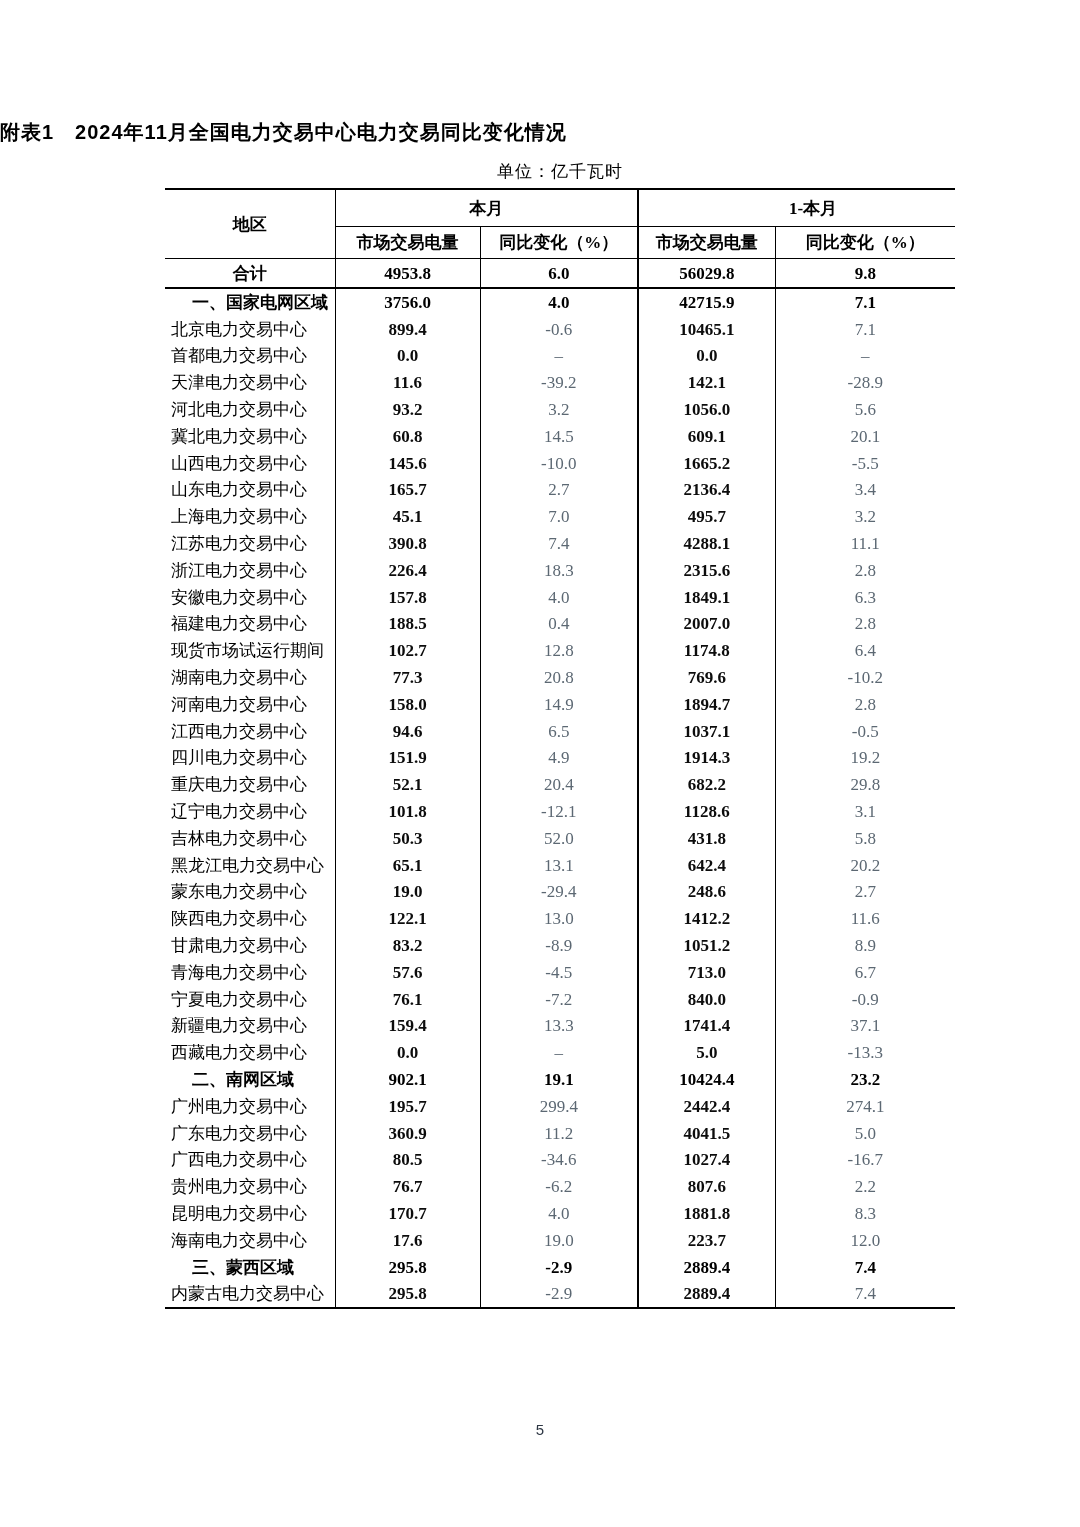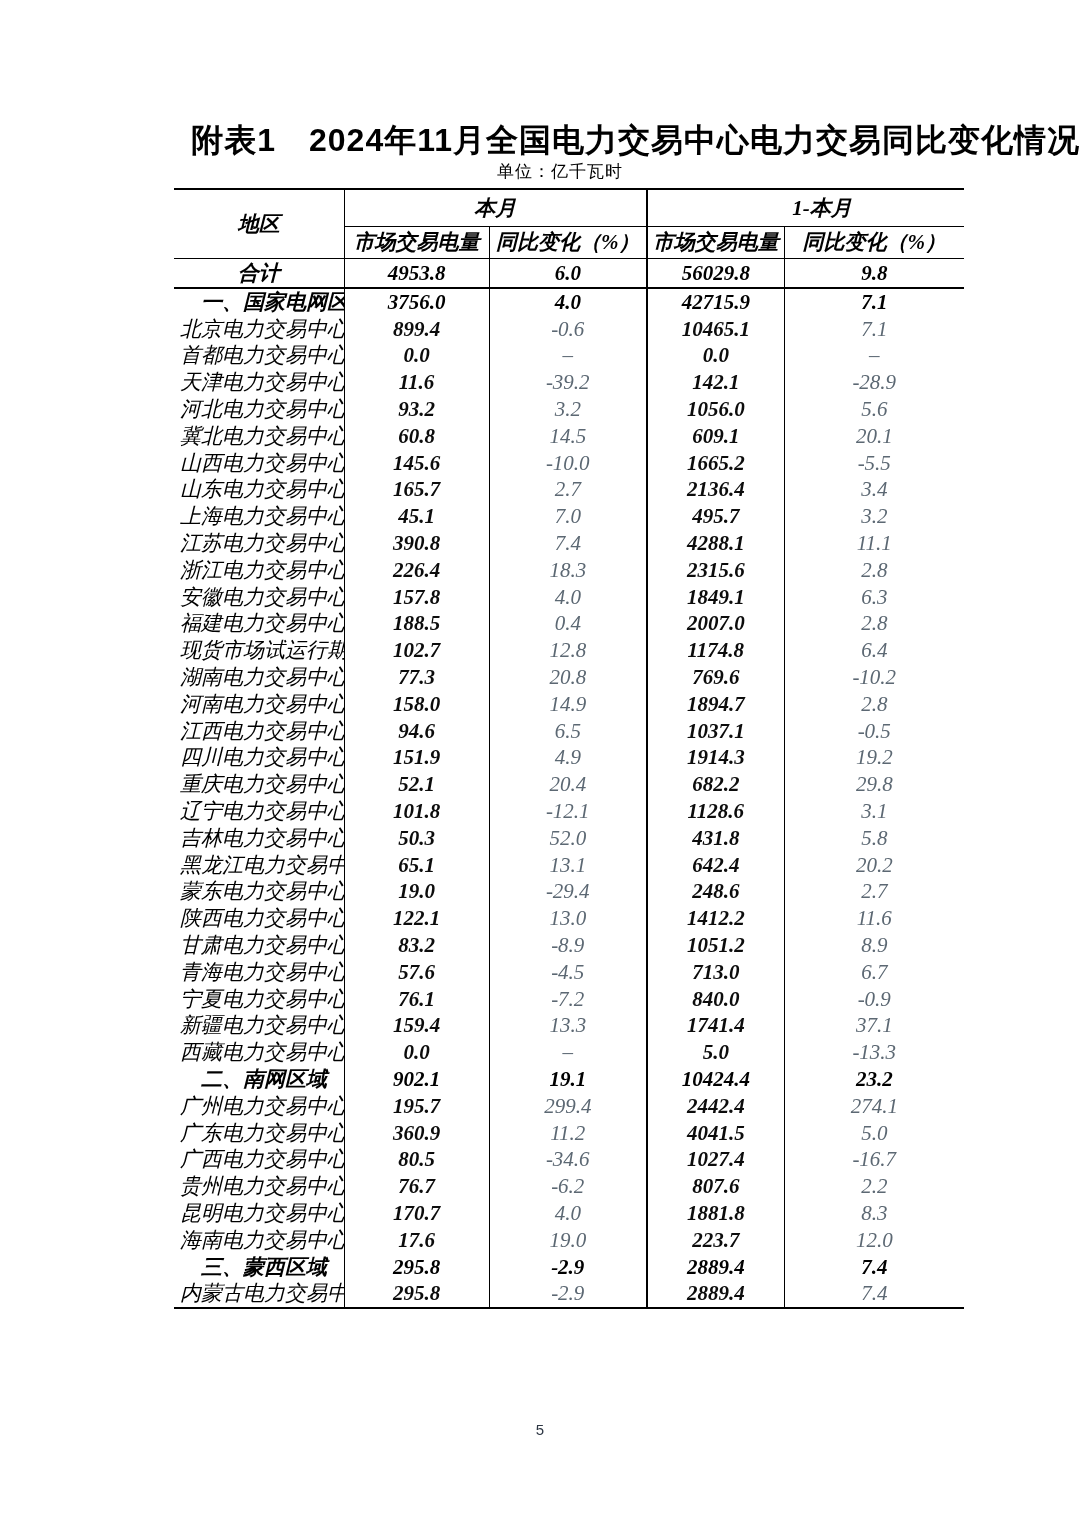--- a/index.html
+++ b/index.html
@@ -6,34 +6,34 @@
   .page{
     position:relative;
     width:1080px;height:1527px;
     background:#ffffff;
     font-family:"Liberation Serif","DejaVu Serif",serif;
     color:#000;
     overflow:hidden;
   }
   .title{
     position:absolute;top:119px;left:0;width:100%;
-    text-align:right;
+    text-align:left;
     font-family:"Liberation Sans","DejaVu Sans",sans-serif;
-    font-weight:700;font-size:32px;letter-spacing:1px;
+    font-weight:700;font-size:20px;letter-spacing:1px;
   }
   .unit{
     position:absolute;top:160px;left:165px;width:790px;
     text-align:center;font-size:17px;letter-spacing:1px;
   }
   table.data{
-    position:absolute;top:188px;left:174px;width:790px;
+    position:absolute;top:188px;left:165px;width:790px;
     border-collapse:collapse;table-layout:fixed;
     border-top:2.5px solid #000;
     border-bottom:2.5px solid #000;
-    font-size:21px;line-height:1;font-style:italic;
+    font-size:17px;line-height:1;
   }
   th,td{padding:0;vertical-align:middle;overflow:hidden;white-space:nowrap;}
   th{font-weight:700;text-align:center;}
   tr.h1 th{height:36px;}
   tr.h2 th{height:31px;border-bottom:1.6px solid #000;}
   th.region{border-bottom:1.6px solid #000;}
   th.group-m{border-left:1.6px solid #000;border-bottom:1px solid #000;}
   th.group-y{border-left:2px solid #000;border-bottom:1px solid #000;padding-left:32px;}
   .c2{border-left:1.6px solid #000;}
   .c3{border-left:1.6px solid #000;}

